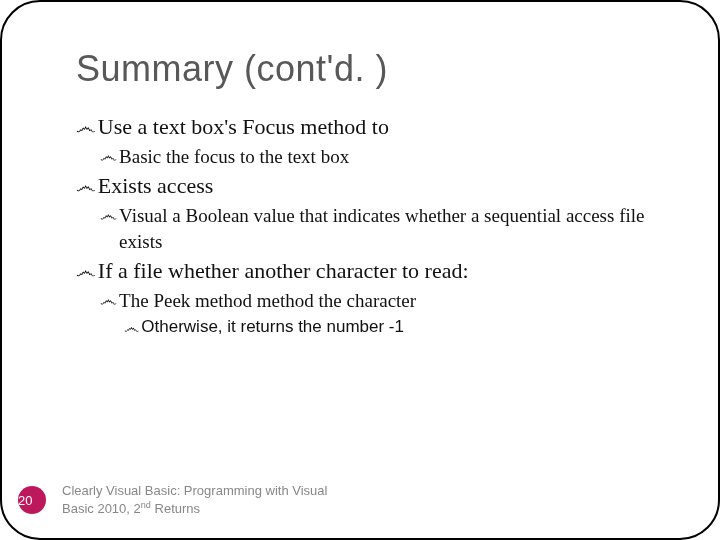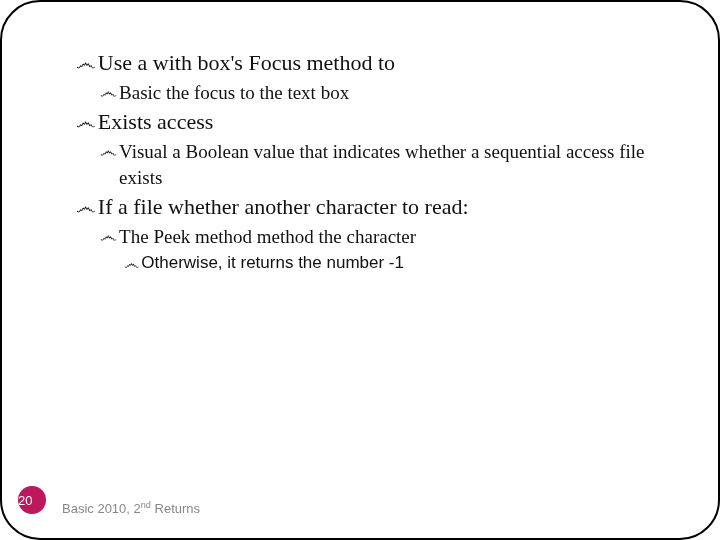--- a/index.html
+++ b/index.html
@@ -58,25 +58,26 @@
     font-size: 13px;
     color: #888;
     line-height: 1.3;
   }
   sup { font-size: 0.7em; }
 </style>
 </head>
 <body>
 
 <div class="slide">
+  <h1 class="title">Summary (cont'd. )</h1>
 
   <div class="content">
     <div class="bullet lvl1">
       <span class="glyph">෴</span>
-      <span class="txt">Use a with box's Focus method to</span>
+      <span class="txt">Use a text box's Focus method to</span>
     </div>
     <div class="bullet lvl2">
       <span class="glyph">෴</span>
       <span class="txt">Basic the focus to the text box</span>
     </div>
     <div class="bullet lvl1">
       <span class="glyph">෴</span>
       <span class="txt">Exists access</span>
     </div>
     <div class="bullet lvl2">
@@ -95,16 +96,16 @@
       <span class="glyph">෴</span>
       <span class="txt">Otherwise, it returns the number -1</span>
     </div>
   </div>
 
   <div class="pagenum">
     <span>20</span>
   </div>
 
   <div class="footer">
-    <br>
+    <span>Clearly Visual Basic: Programming with Visual</span><br>
     <span>Basic 2010, 2</span><sup>nd</sup><span> Returns</span>
   </div>
 </div>
 
 </body></html>

